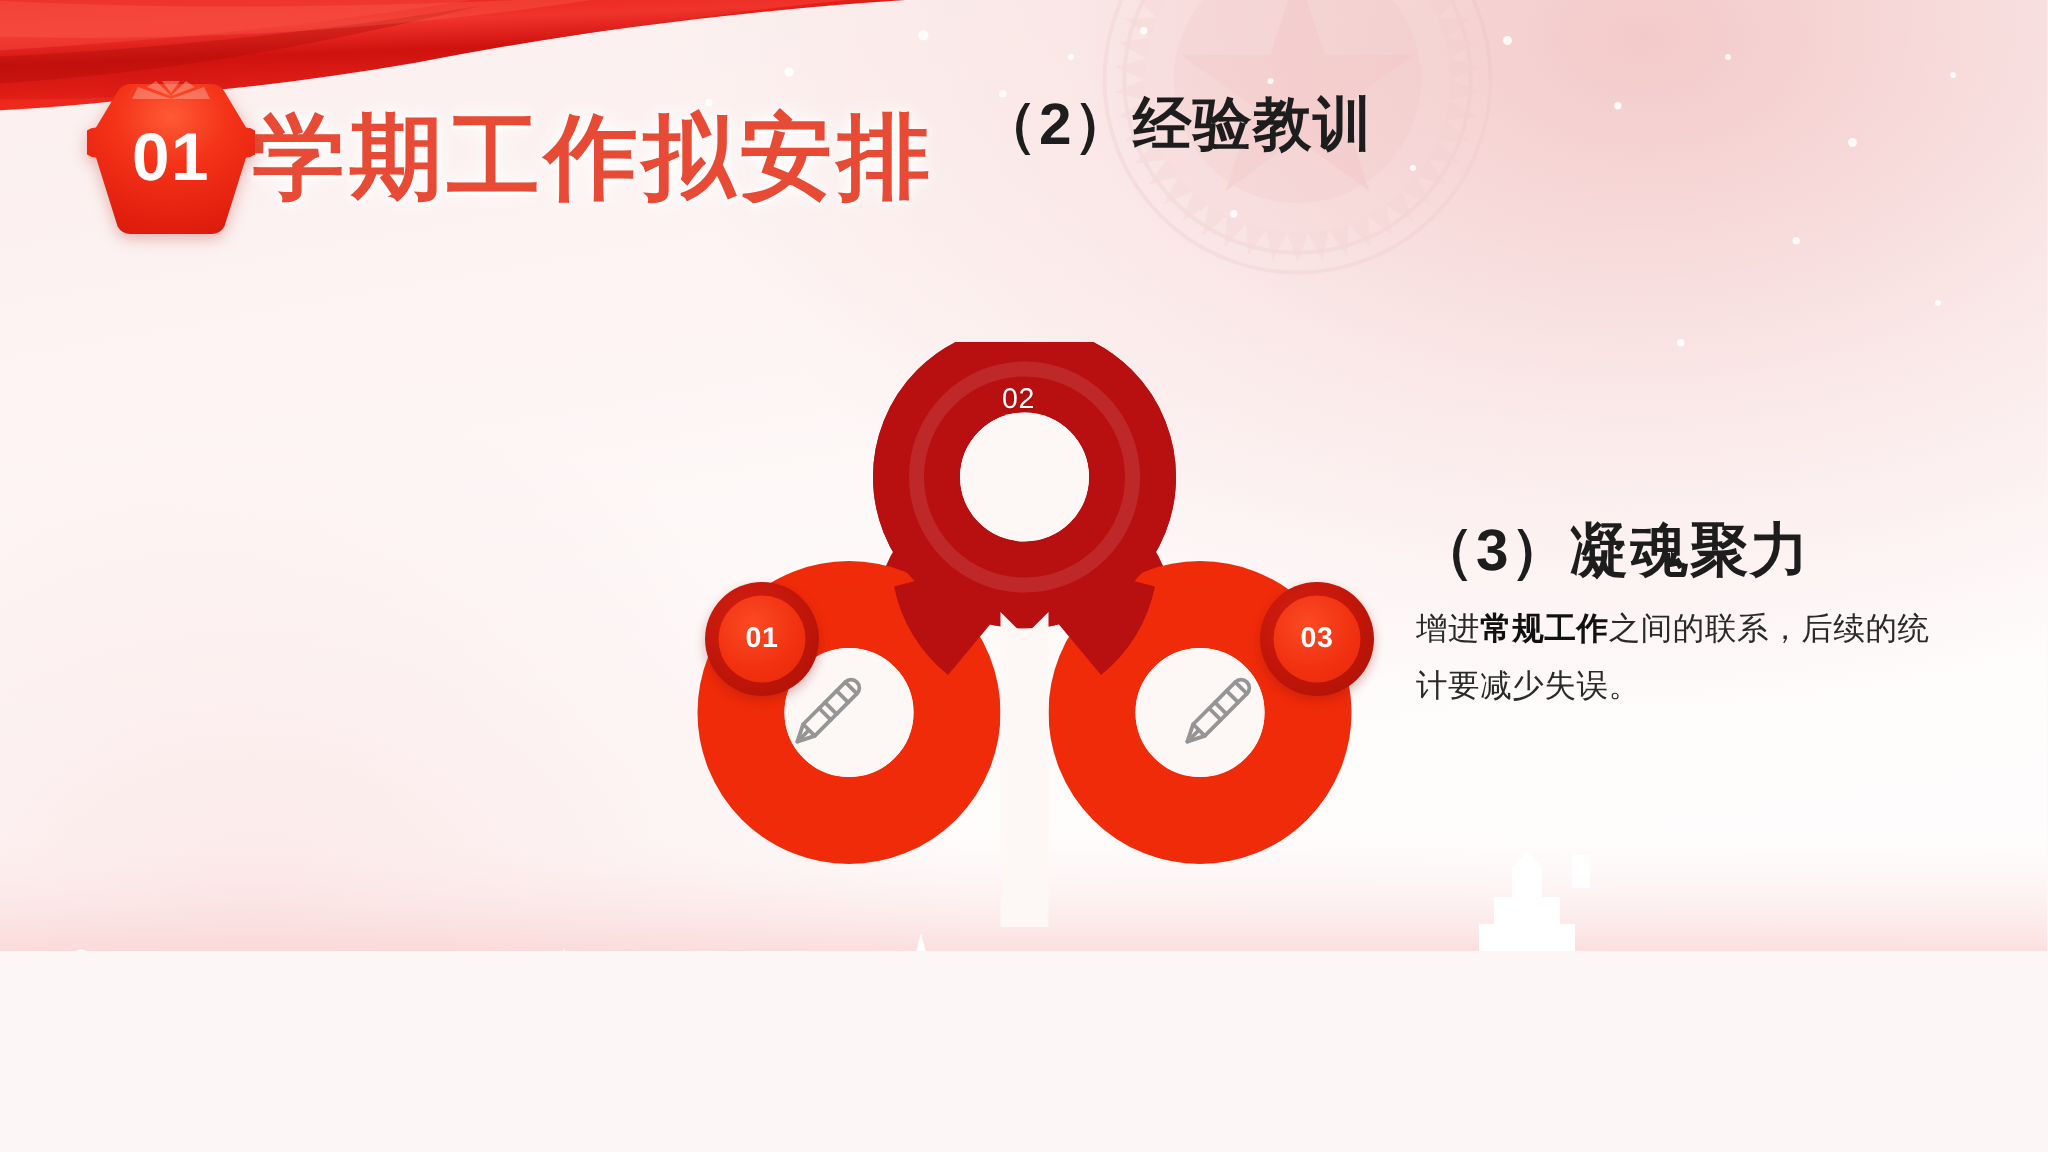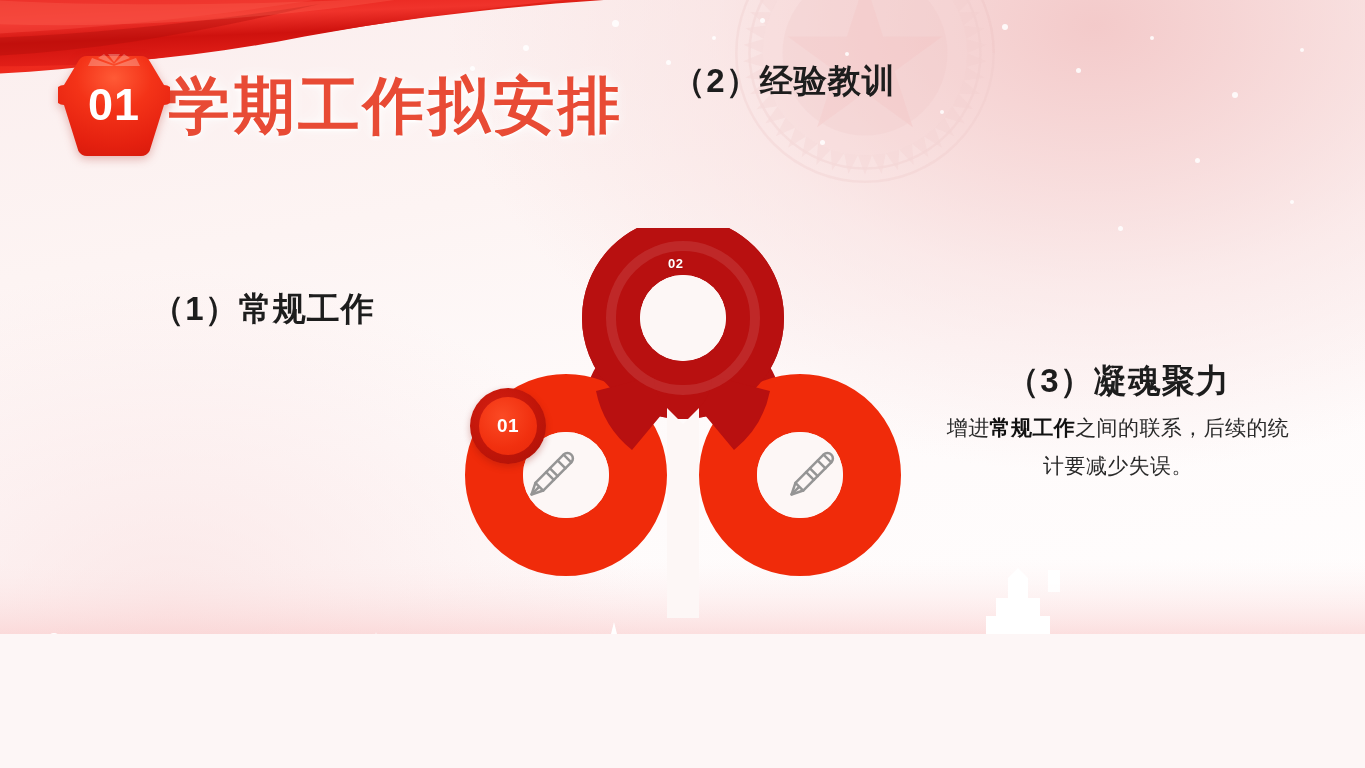--- a/index.html
+++ b/index.html
@@ -43,38 +43,38 @@
   .title{
     margin-left:-2px;
     font-size:62px;font-weight:bold;color:#e84b35;
     letter-spacing:3px;line-height:1;
     text-shadow:0 0 9px rgba(255,255,255,.95),0 0 18px rgba(255,255,255,.8),0 2px 2px rgba(255,255,255,.9);
   }
 
   
   .block{position:absolute;}
   .block h3{
-    margin:0 0 8px 0;font-size:33px;font-weight:bold;color:#1d1d1d;
+    margin:0 0 8px 0;font-size:39px;font-weight:bold;color:#1d1d1d;
     letter-spacing:1px;line-height:1.25;
   }
   .block p{
     margin:0;font-size:21px;color:#2a2a2a;line-height:1.82;letter-spacing:.4px;
   }
   .block p b{font-weight:bold;color:#111;}
 
   #block1{left:92px;top:288px;width:342px;text-align:center;}
   #block1 p{text-align:justify;text-align-last:center;}
   #block2{left:514px;top:60px;width:540px;text-align:center;}
   #block2 p{text-align:justify;text-align-last:left;}
-  #block3{left:944px;top:360px;width:348px;text-align:center;}
+  #block3{left:944px;top:344px;width:348px;}
 
   
   .infographic{position:absolute;left:418px;top:228px;width:530px;height:390px;}
   .num-label{
-    position:absolute;color:#fff;font-size:13px;font-weight:bold;letter-spacing:.5px;
+    position:absolute;color:#fff;font-size:19px;font-weight:normal;letter-spacing:.5px;
     text-shadow:0 1px 2px rgba(120,0,0,.35);
   }
   #lbl02{left:250px;top:28px;}
   .badge{
     position:absolute;border-radius:50%;
     display:flex;align-items:center;justify-content:center;
   }
   .badge .ring{
     position:absolute;left:0;top:0;right:0;bottom:0;border-radius:50%;
     background:radial-gradient(circle at 38% 32%,#d41f12 0%,#c01509 55%,#ab1208 100%);
@@ -227,21 +227,20 @@
           <path d="M56,14 L30,14 L34,6 Z"></path>
           <path d="M56,14 L82,14 L78,6 Z"></path>
         </g>
       </svg>
       <div class="hexnum">01</div>
     </div>
     <div class="title">学期工作拟安排</div>
   </div>
 
   <div class="block" id="block1">
-    <h3>（1）常规工作</h3>
   </div>
 
   <div class="block" id="block2">
     <h3>（2）经验教训</h3>
   </div>
 
   <div class="block" id="block3">
     <h3>（3）凝魂聚力</h3>
     <p><span>增进</span><b>常规工作</b><span>之间的联系，后续的统计要减少失误。</span></p>
   </div>
@@ -312,20 +311,25 @@
     <div class="num-label" id="lbl02">02</div>
 
     
     <div class="badge" id="badge01">
       <div class="ring"></div>
       <div class="core"></div>
       <span>01</span>
     </div>
 
     
+    <div class="badge" id="badge03">
+      <div class="ring"></div>
+      <div class="core"></div>
+      <span>03</span>
+    </div>
 
     
     <svg class="pencil" id="pencil-left" viewBox="0 0 64 64">
       <g fill="none" stroke="#8d8d8d" stroke-width="2.6" stroke-linejoin="round" stroke-linecap="round">
         <path d="M47,9 L55,17 L26,46 L14,50 L18,38 Z"></path>
         <path d="M41,15 L49,23"></path>
         <path d="M18,38 L26,46"></path>
         <path d="M14,50 L21,43"></path>
         <path d="M33,23 L41,31"></path>
         <path d="M29,27 L37,35"></path>

